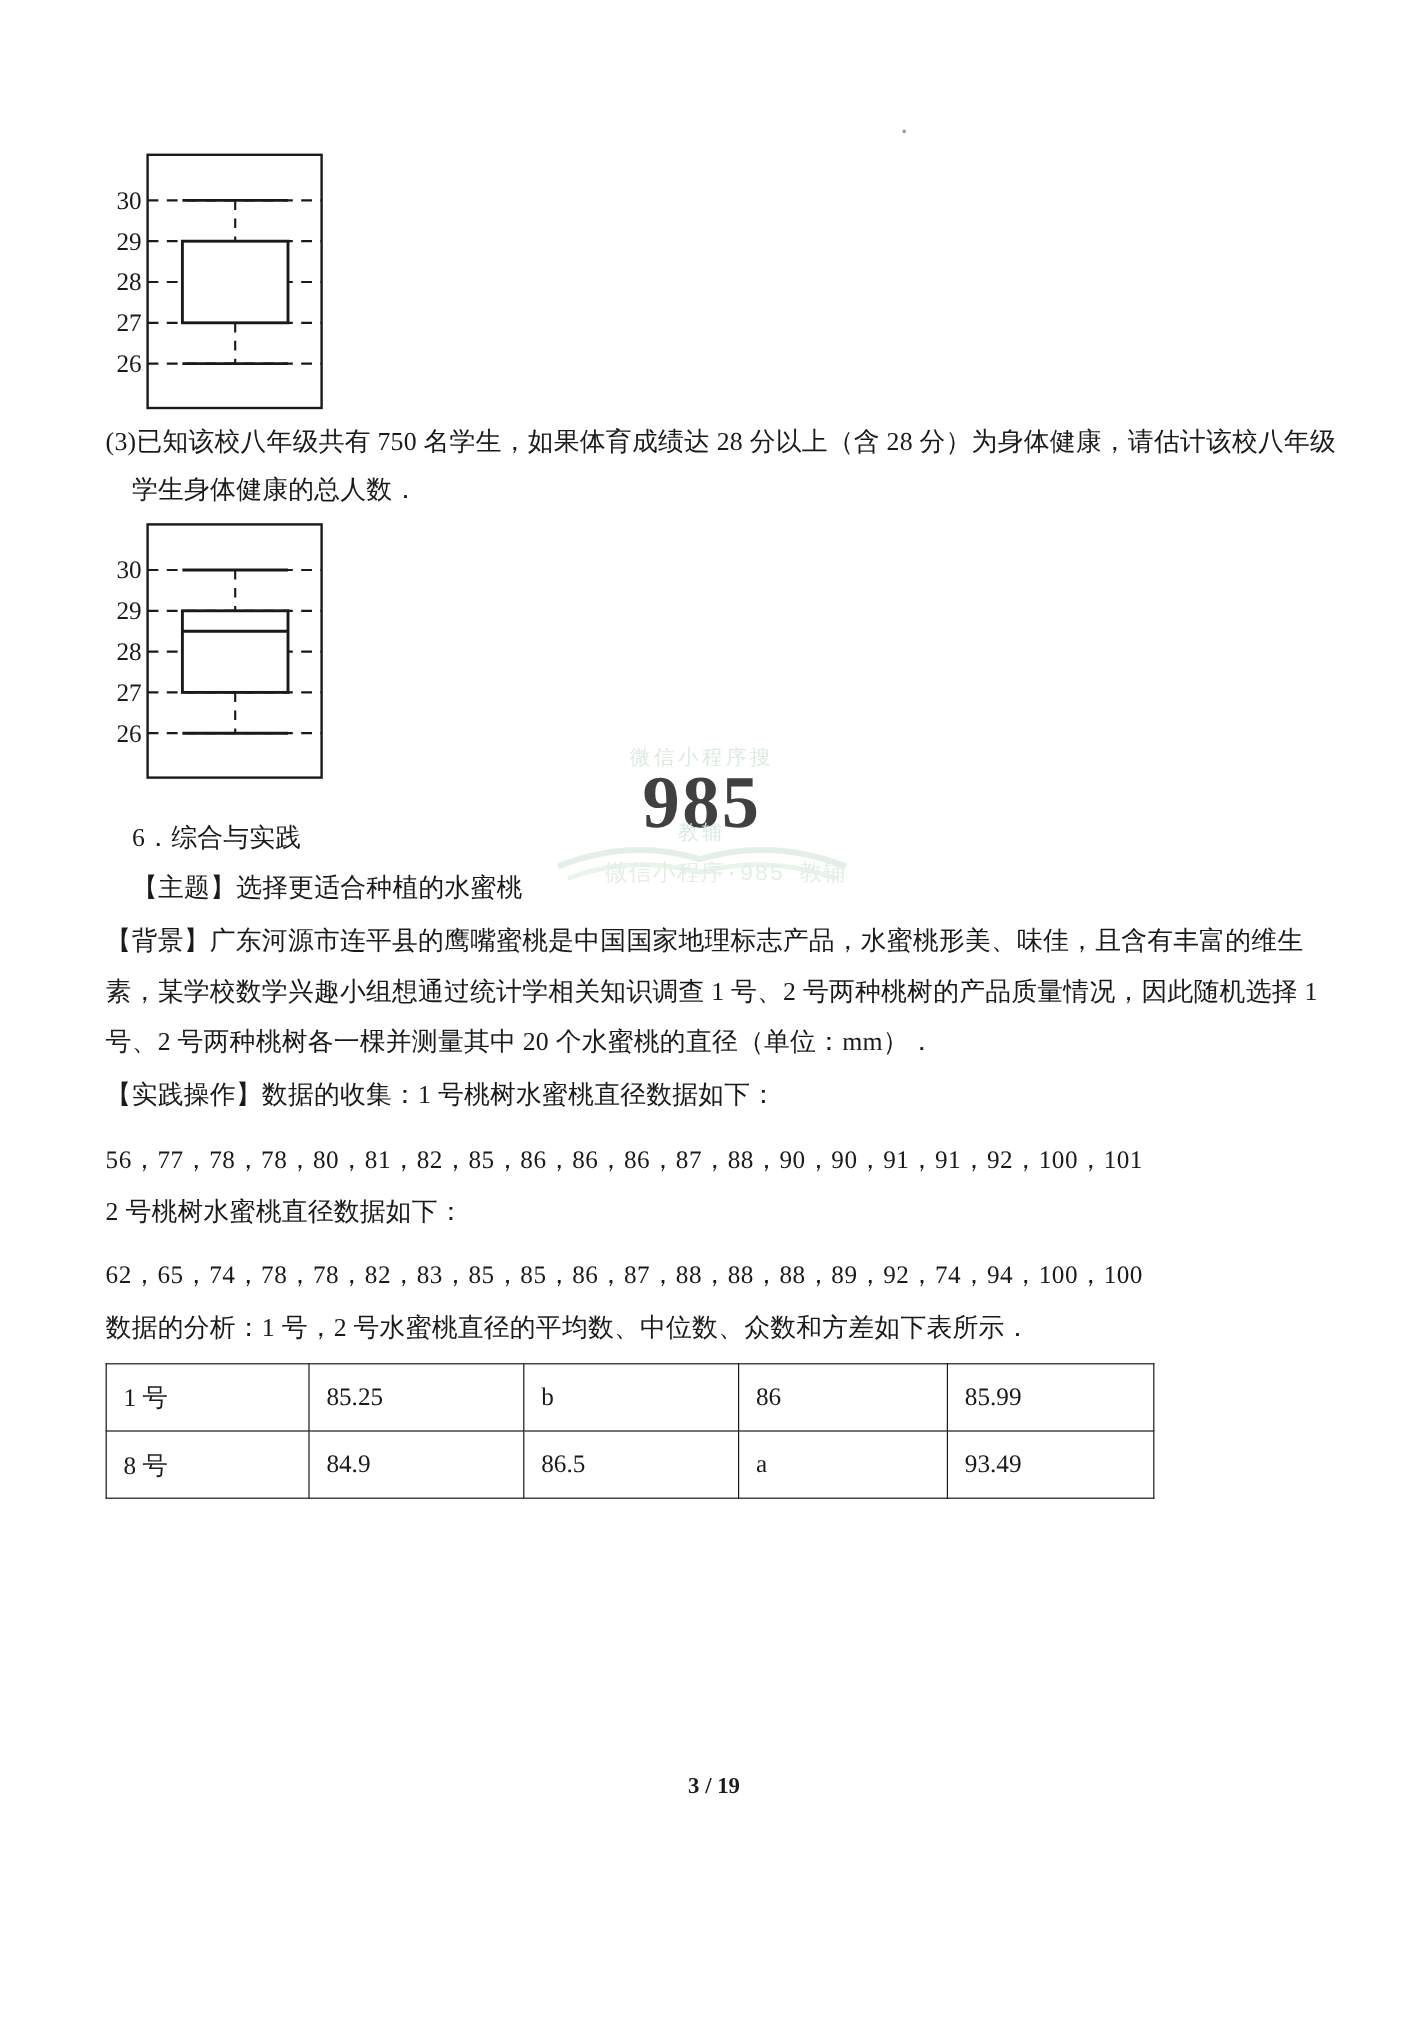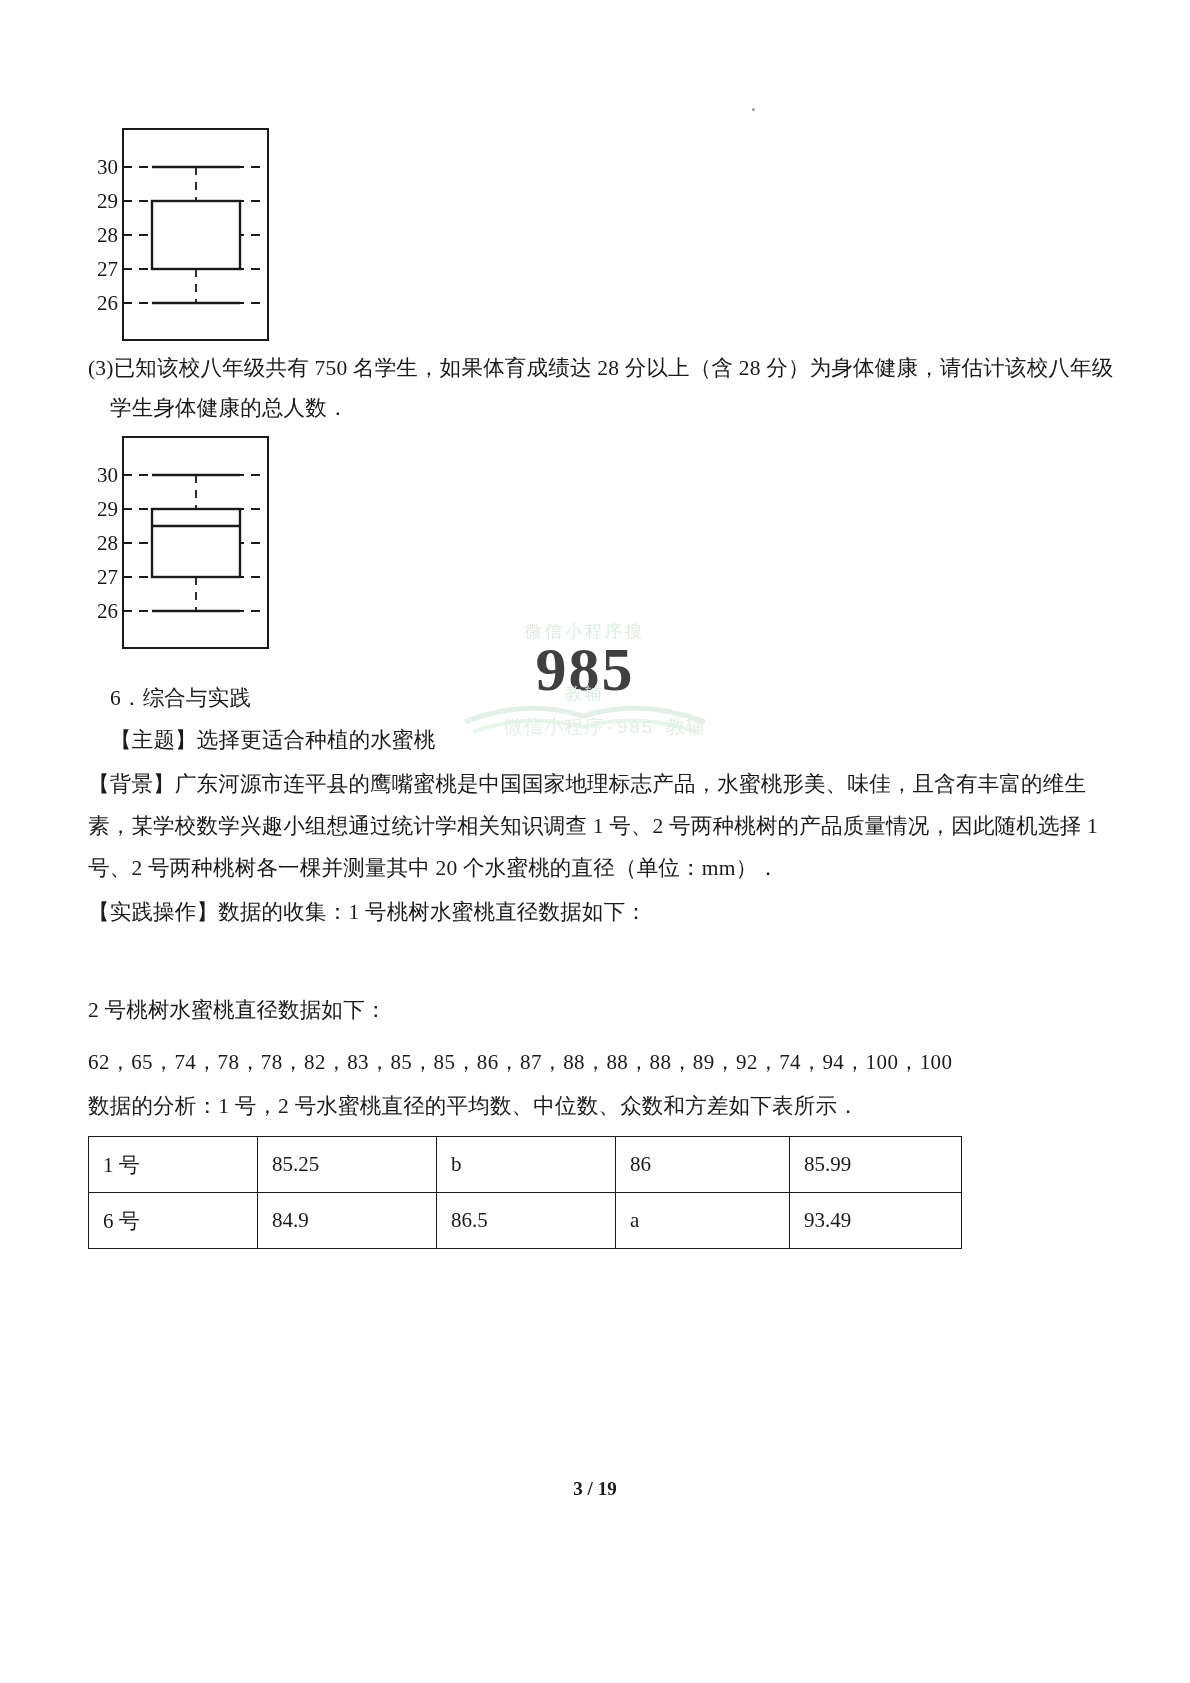--- a/index.html
+++ b/index.html
@@ -244,38 +244,39 @@
   </div>
   <div class="para" style="left:88px; top:816px;">素，某学校数学兴趣小组想通过统计学相关知识调查 1 号、2 号两种桃树的产品质量情况，因此随机选择 1</div>
   <div class="para" style="left:88px; top:858px;">
     <span>号、2 号两种桃树各一棵并测量其中 20 个水蜜桃的直径（单位：</span><span class="ital">mm</span><span>）．</span>
   </div>
 
   <div class="para" style="left:88px; top:902px;">
     <span>【实践操作】</span><span>数据的收集：1 号桃树水蜜桃直径数据如下：</span>
   </div>
 
+  <div class="datarow" style="left:88px; top:952px;">56，77，78，78，80，81，82，85，86，86，86，87，88，90，90，91，91，92，100，101</div>
 
   <div class="para" style="left:88px; top:1000px;">2 号桃树水蜜桃直径数据如下：</div>
 
   <div class="datarow" style="left:88px; top:1048px;">62，65，74，78，78，82，83，85，85，86，87，88，88，88，89，92，74，94，100，100</div>
 
   <div class="para" style="left:88px; top:1096px;">数据的分析：1 号，2 号水蜜桃直径的平均数、中位数、众数和方差如下表所示．</div>
 
   <table class="stat-table" style="left:88px; top:1136px;">
     <tbody>
       <tr>
         <td class="col-0">1 号</td>
         <td class="col-1">85.25</td>
         <td class="col-2 ital">b</td>
         <td class="col-3">86</td>
         <td class="col-4">85.99</td>
       </tr>
       <tr>
-        <td class="col-0">6 号</td>
+        <td class="col-0">8 号</td>
         <td class="col-1">84.9</td>
         <td class="col-2">86.5</td>
         <td class="col-3 ital">a</td>
         <td class="col-4">93.49</td>
       </tr>
     </tbody>
   </table>
 
   <div class="footer">3 / 19</div>
 

